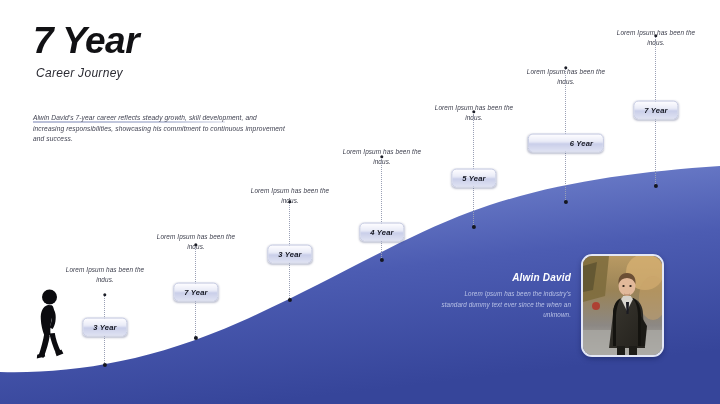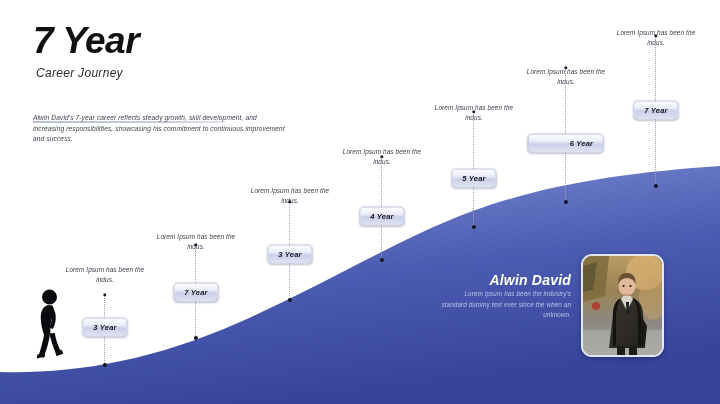--- a/index.html
+++ b/index.html
@@ -31,21 +31,21 @@
             background:linear-gradient(to bottom,#fdfdff 0%,#e9ebf7 42%,#c9cee9 55%,#dfe2f2 100%);
             border:1px solid #c3c8e0;
             box-shadow:0 1px 2px rgba(40,50,100,0.30);
             font-size:7.6px;font-weight:bold;color:#141620;white-space:nowrap;letter-spacing:0.15px;}
 
   
   #walker{position:absolute;left:34px;top:288px;width:30px;height:76px;}
 
   
   #profile-name{position:absolute;left:451px;top:272px;width:120px;text-align:right;
-                font-size:14px;font-weight:bold;color:#ffffff;letter-spacing:0.2px;}
+                font-size:10px;font-weight:bold;color:#ffffff;letter-spacing:0.2px;}
   #profile-text{position:absolute;left:441px;top:289px;width:130px;text-align:right;
                 font-size:6.3px;line-height:1.68;color:#b9c2e6;letter-spacing:0.1px;}
   #photo{position:absolute;left:581px;top:254px;width:79px;height:99px;border-radius:11px;
          border:2px solid #e3e7f6;overflow:hidden;box-shadow:0 2px 5px rgba(10,18,60,0.35);}
   #photo svg{display:block;}
 </style>
 </head>
 <body>
 
 <div id="slide">
@@ -96,21 +96,21 @@
       <div class="ms-badge" style="left: 196px; top: 292px;">7 Year</div>
       <div class="ms-caption" style="left: 290px; top: 186px;">Lorem Ipsum has been the indus.</div>
       <div class="ms-line" style="left: 290px; top: 202px; height: 98px;"></div>
       <div class="ms-dot-top" style="left: 290px; top: 202px;"></div>
       <div class="ms-dot-bot" style="left: 290px; top: 300px;"></div>
       <div class="ms-badge" style="left: 290px; top: 254px;">3 Year</div>
       <div class="ms-caption" style="left: 382px; top: 147px;">Lorem Ipsum has been the indus.</div>
       <div class="ms-line" style="left: 382px; top: 157px; height: 103px;"></div>
       <div class="ms-dot-top" style="left: 382px; top: 157px;"></div>
       <div class="ms-dot-bot" style="left: 382px; top: 260px;"></div>
-      <div class="ms-badge" style="left: 382px; top: 216px;">4 Year</div>
+      <div class="ms-badge" style="left: 382px; top: 232px;">4 Year</div>
       <div class="ms-caption" style="left: 474px; top: 103px;">Lorem Ipsum has been the indus.</div>
       <div class="ms-line" style="left: 474px; top: 112px; height: 115px;"></div>
       <div class="ms-dot-top" style="left: 474px; top: 112px;"></div>
       <div class="ms-dot-bot" style="left: 474px; top: 227px;"></div>
       <div class="ms-badge" style="left: 474px; top: 178px;">5 Year</div>
       <div class="ms-caption" style="left: 566px; top: 67px;">Lorem Ipsum has been the indus.</div>
       <div class="ms-line" style="left: 566px; top: 68px; height: 134px;"></div>
       <div class="ms-dot-top" style="left: 566px; top: 68px;"></div>
       <div class="ms-dot-bot" style="left: 566px; top: 202px;"></div>
       <div class="ms-badge" style="left: 566px; top: 143px; padding-left: 41px;">6 Year</div>

